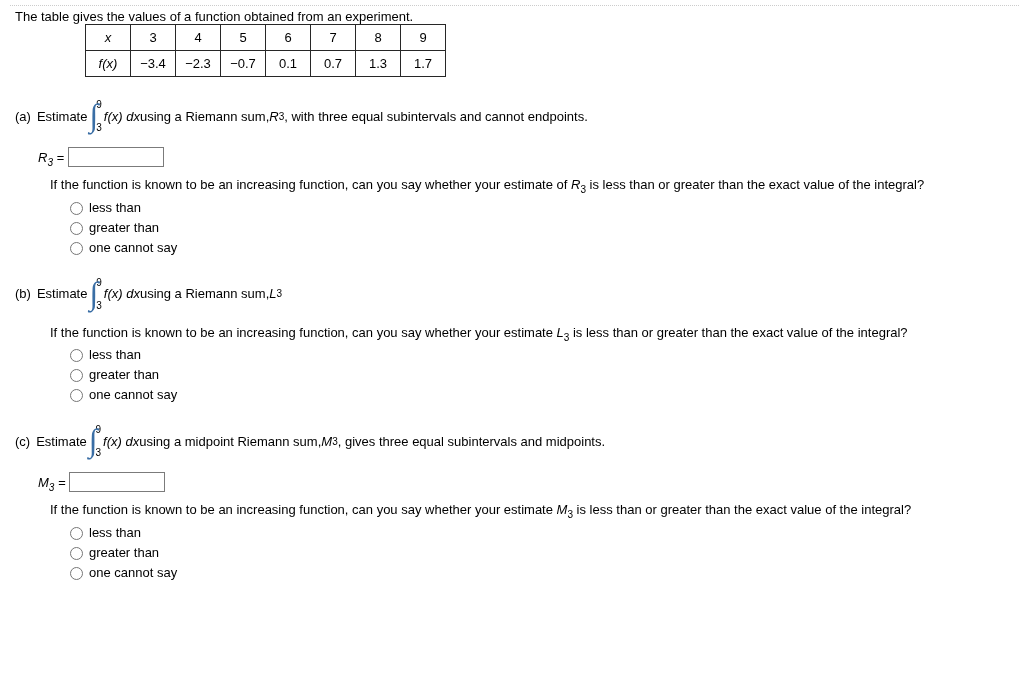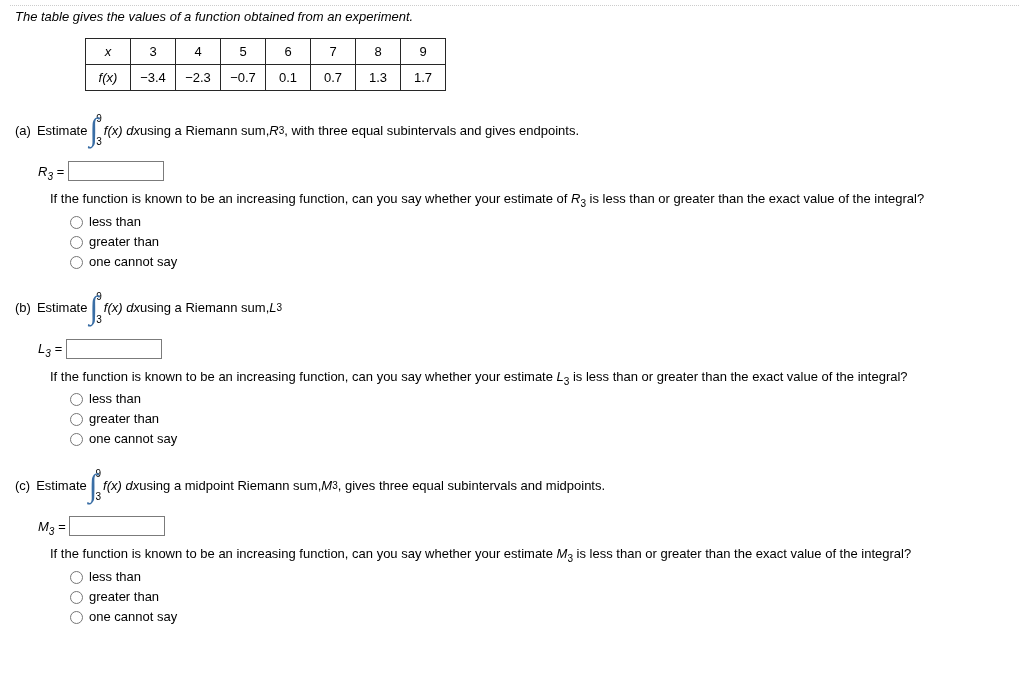--- a/index.html
+++ b/index.html
@@ -7,22 +7,21 @@
     font-size: 13px;
     color: #000;
     margin: 0;
     padding: 5px 10px 20px 10px;
     background: #fff;
   }
   .intro {
     border-top: 1px dotted #ccc;
     padding-top: 3px;
     padding-left: 5px;
-    margin-bottom: 14px;
-    font-style: italic;
+    margin-bottom: 0;
   }
   table.data {
     border-collapse: collapse;
     margin-left: 75px;
     margin-bottom: 22px;
   }
   table.data td, table.data th {
     border: 1px solid #272727;
     padding: 5px 9px;
     text-align: center;
@@ -134,21 +133,21 @@
       <span class="integral-sign">∫</span>
       <span class="integral-limits">
         <span class="upper">9</span>
         <span class="lower">3</span>
       </span>
     </span>
     <span class="italic">f(x) dx</span>
     <span> using a Riemann sum, </span>
     <span class="italic">R</span>
       <span class="sub">3</span>
-    <span>, with three equal subintervals and gives endpoints.</span>
+    <span>, with three equal subintervals and cannot endpoints.</span>
   </div>
   <div class="answer-line">
     <label><span class="italic">R</span><span class="sub">3</span> = </label>
     <input class="textbox" type="text" style="">
   </div>
   <div class="followup">
     <span>If the function is known to be an increasing function, can you say whether your estimate of </span><span class="italic">R</span><span class="sub">3</span><span> is less than or greater than the exact value of the integral?</span>
   </div>
   <div class="options">
     <div>
@@ -174,24 +173,20 @@
       <span class="integral-sign">∫</span>
       <span class="integral-limits">
         <span class="upper">9</span>
         <span class="lower">3</span>
       </span>
     </span>
     <span class="italic">f(x) dx</span>
     <span> using a Riemann sum, </span>
     <span class="italic">L</span>
       <span class="sub">3</span>
-  </div>
-  <div class="answer-line">
-    <label><span class="italic">L</span><span class="sub">3</span> = </label>
-    <input class="textbox" type="text" style="">
   </div>
   <div class="followup">
     <span>If the function is known to be an increasing function, can you say whether your estimate </span><span class="italic">L</span><span class="sub">3</span><span> is less than or greater than the exact value of the integral?</span>
   </div>
   <div class="options">
     <div>
         <input type="radio" name="qb" style="">
         <span>less than</span>
       </div>
     <div>

